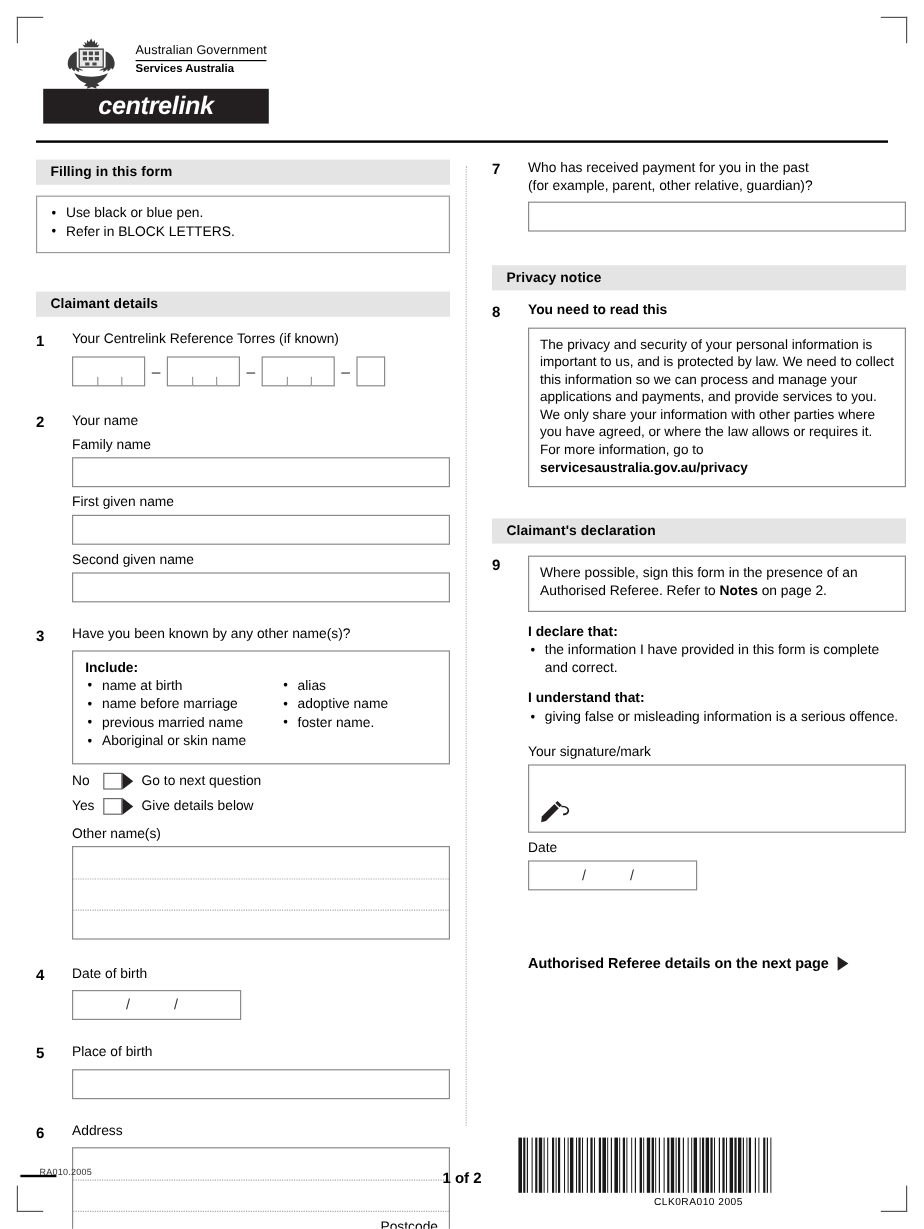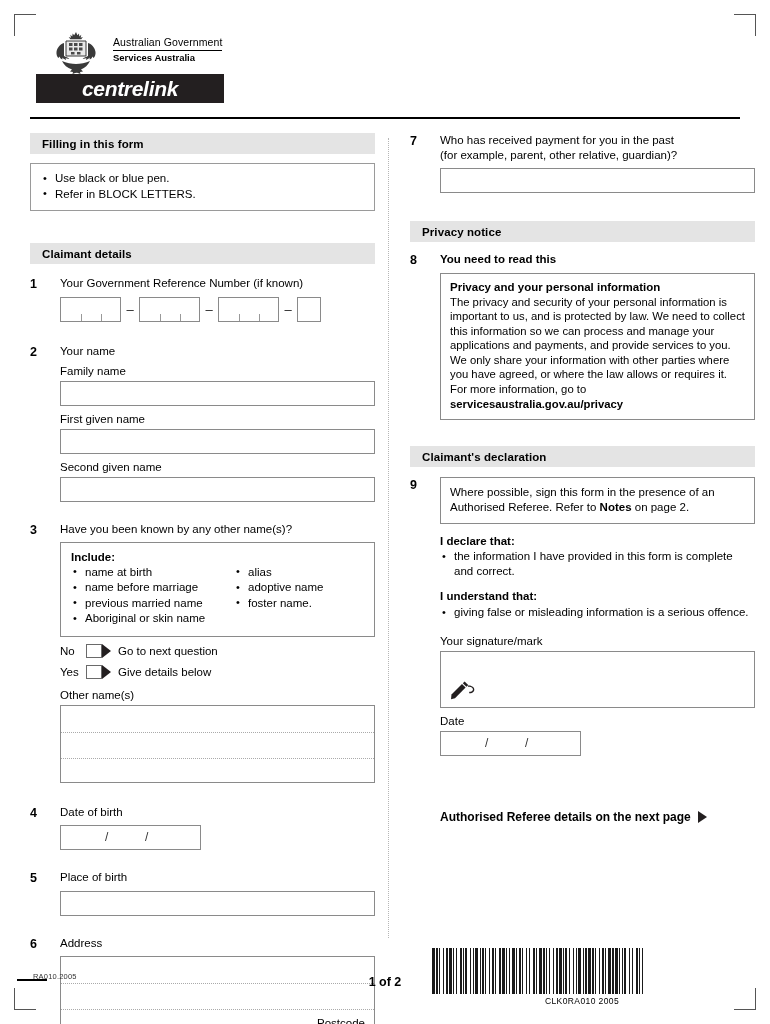--- a/index.html
+++ b/index.html
@@ -221,21 +221,21 @@
       </ul>
     </div>
 
     <div class="sec-head" style="margin-top:32px;">
       <span>Claimant details</span>
     </div>
 
     <div class="qrow" style="margin-top:12px;">
       <div class="qnum">1</div>
       <div class="qbody">
-        <div class="qtext">Your Government Reference Number (if known)</div>
+        <div class="qtext">Your Centrelink Reference Torres (if known)</div>
         <div class="crn">
           <div class="crn-box w3">
             <span class="tick t1"></span>
             <span class="tick t2"></span>
           </div>
           <div class="crn-dash">–</div>
           <div class="crn-box w3">
             <span class="tick t1"></span>
             <span class="tick t2"></span>
           </div>
@@ -355,21 +355,20 @@
 
     <div class="sec-head" style="margin-top:28px;">
       <span>Privacy notice</span>
     </div>
 
     <div class="qrow" style="margin-top:10px;">
       <div class="qnum">8</div>
       <div class="qbody">
         <div class="qtext bold">You need to read this</div>
         <div class="privacy-box" style="margin-top:6px;">
-          <div class="privacy-title">Privacy and your personal information</div>
           <div class="privacy-text">
             <span>The privacy and security of your personal information is important to us, and is protected by law. We need to collect this information so we can process and manage your applications and payments, and provide services to you. We only share your information with other parties where you have agreed, or where the law allows or requires it. For more information, go to </span><b>servicesaustralia.gov.au/privacy</b>
           </div>
         </div>
       </div>
     </div>
 
     <div class="sec-head" style="margin-top:26px;">
       <span>Claimant's declaration</span>
     </div>

